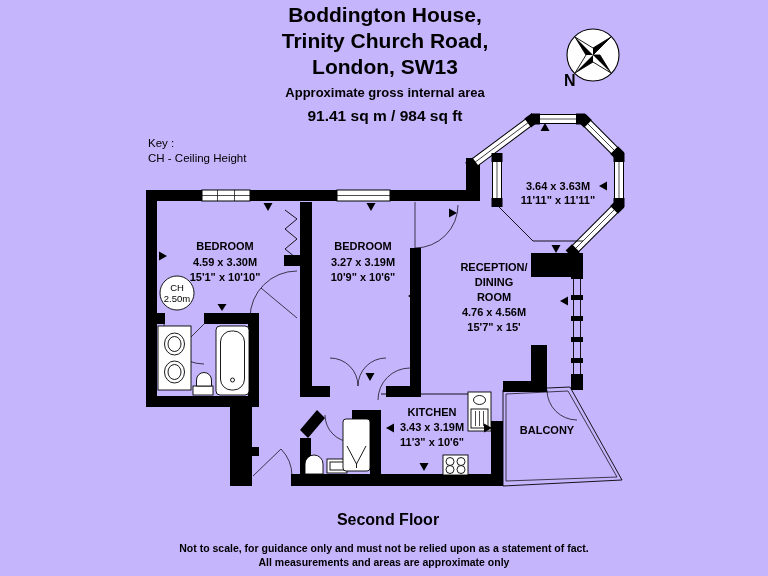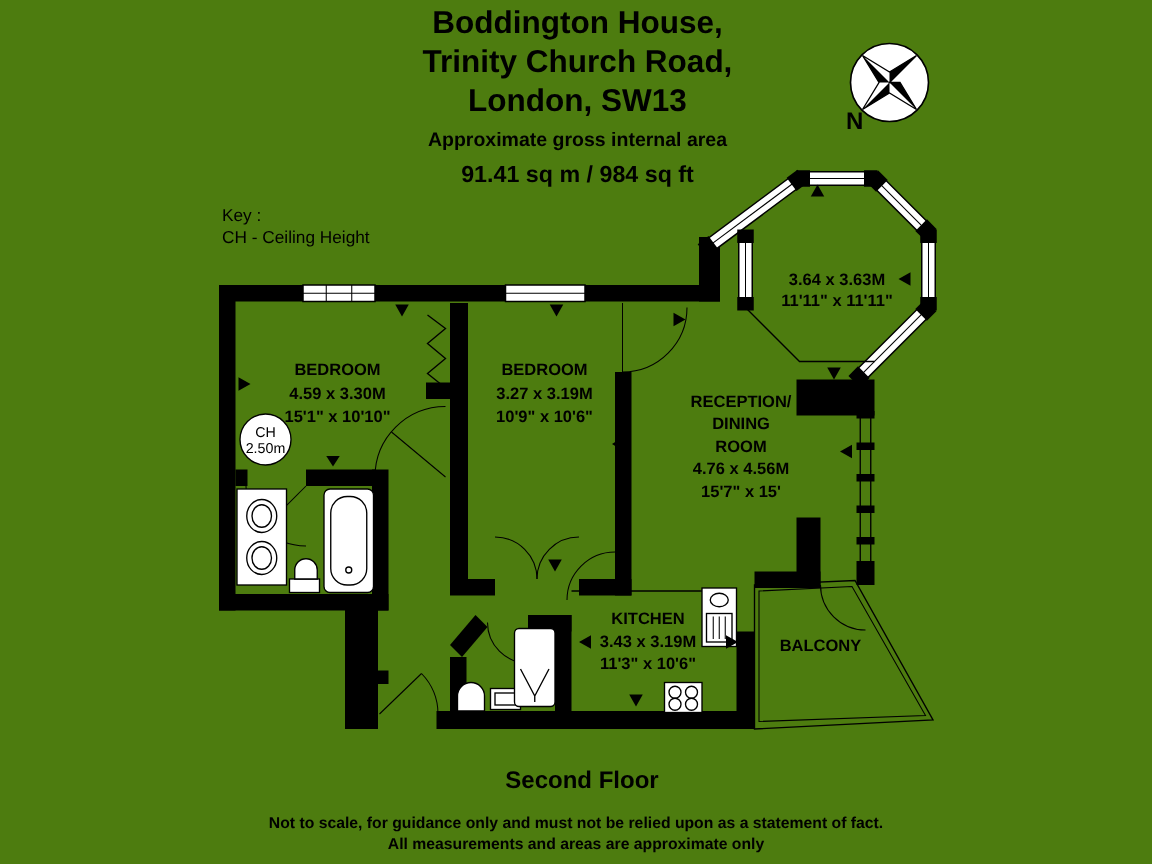--- a/index.html
+++ b/index.html
@@ -1,16 +1,16 @@
 <!DOCTYPE html>
 <html><head>
 <meta charset="utf-8">
 <style>
   html,body{margin:0;padding:0;background:#ffffff;}
-  .stage{position:relative;width:768px;height:576px;background:#4d7c0f;overflow:hidden;text-decoration:underline;}
+  .stage{position:relative;width:768px;height:576px;background:#c4b5fd;overflow:hidden;text-decoration:underline;}
   svg{position:absolute;left:0;top:0;}
   text{font-family:"Liberation Sans", sans-serif;fill:#000;}
   .title{font-size:21px;font-weight:bold;}
   .sub{font-size:13px;font-weight:bold;}
   .area{font-size:15.5px;font-weight:bold;}
   .key{font-size:11.5px;}
   .room{font-size:11px;font-weight:bold;}
   .ch{font-size:9.5px;}
   .floor{font-size:16px;font-weight:bold;}
   .foot{font-size:10.5px;font-weight:bold;}

